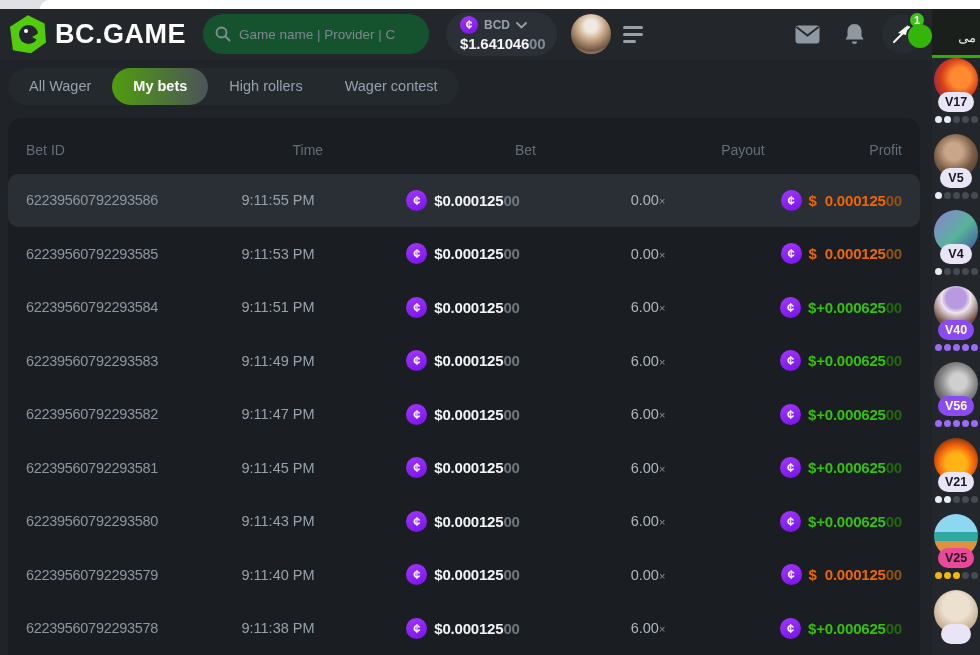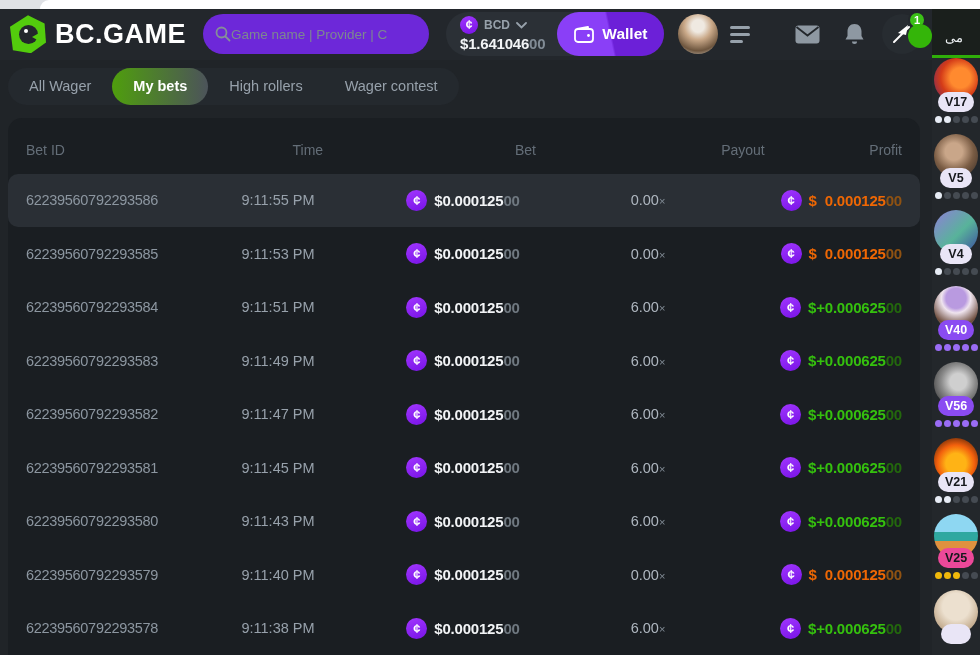--- a/index.html
+++ b/index.html
@@ -16,21 +16,21 @@
 
   
   .header { height:63px; background:#23272c; display:flex; align-items:center; padding:0 10px; position:relative; }
   .logo { display:flex; align-items:center; gap:9px; }
   .logo-mark { width:36px; height:38px; background:#53cc0d; clip-path:polygon(50% 0,96% 22%,100% 72%,58% 100%,8% 92%,0 30%); position:relative; }
   .logo-mark .pac { position:absolute; left:9px; top:10px; width:19px; height:19px; border-radius:50%; background:#23272c; }
   .logo-mark .pac::before { content:""; position:absolute; right:-3px; top:7px; width:0; height:0; border-top:5px solid transparent; border-bottom:5px solid transparent; border-right:9px solid #53cc0d; }
   .logo-mark .eye { position:absolute; left:5px; top:4px; width:4px; height:4px; border-radius:50%; background:#fff; }
   .logo-text { color:#fff; font-size:27px; font-weight:800; letter-spacing:.5px; }
 
-  .search { margin-left:17px; width:226px; height:40px; background:#6d28d9; border-radius:20px; display:flex; align-items:center; padding:0 12px; }
+  .search { margin-left:17px; width:226px; height:40px; background:#14532d; border-radius:20px; display:flex; align-items:center; padding:0 12px; gap:8px; }
   .search input { background:transparent; border:none; outline:none; color:#aeb6bf; font-size:13.5px; width:170px; font-family:"Liberation Sans",sans-serif; }
   .search input::placeholder { color:#7d8791; opacity:1; }
 
   .balance-wallet { margin-left:17px; height:44px; background:#2b3036; border-radius:22px; display:flex; align-items:center; }
   .balance { padding:0 12px 0 14px; display:flex; flex-direction:column; gap:1px; cursor:pointer; }
   .balance-top { display:flex; align-items:center; gap:6px; }
   .coin { width:18px; height:18px; border-radius:50%; background:linear-gradient(160deg,#a136ff,#7813e6); color:#fff; font-size:12px; font-weight:700; display:flex; align-items:center; justify-content:center; }
   .cur-code { color:#97a1ab; font-size:12px; font-weight:700; }
   .balance-amt { font-size:15px; font-weight:700; color:#f2f4f6; letter-spacing:-.2px; }
   .balance-amt .dim { color:#818b95; }
@@ -78,21 +78,21 @@
   .payout .x { color:#828c96; font-size:11px; }
   .profit-amt { font-size:15px; font-weight:700; letter-spacing:-.2px; display:flex; align-items:baseline; }
   .trow.win  .profit-amt { color:#35c10e; }
   .trow.win  .profit-amt .dim { color:#23680d; }
   .trow.loss .profit-amt { color:#ee6704; }
   .trow.loss .profit-amt .dim { color:#8f5212; }
   .trow.loss .profit-prefix { margin-right:8px; }
 
   
   .rail { width:48px; background:#23272b; display:flex; flex-direction:column; }
-  .rail-top { height:63px; background:#1a1f1c; border-bottom:3px solid #2fae09; position:relative; display:flex; align-items:flex-end; justify-content:center; padding:0 4px 10px 0; }
+  .rail-top { height:63px; background:#1a1f1c; border-bottom:3px solid #2fae09; position:relative; display:flex; align-items:flex-end; justify-content:flex-end; padding:0 4px 10px 0; }
   .rail-top .arabic { color:#eef1f4; font-size:13px; }
   .rail-list { display:flex; flex-direction:column; align-items:center; }
   .rail-item { display:flex; flex-direction:column; align-items:center; margin-bottom:11px; cursor:pointer; }
   .rail-avatar { width:44px; height:44px; border-radius:50%; flex:none; }
   .rail-badge { margin-top:-10px; min-width:32px; height:20px; border-radius:10px; padding:0 7px; display:flex; align-items:center; justify-content:center; font-size:12.5px; font-weight:700; z-index:2; }
   .badge-light { background:#e9e5f6; color:#16181c; }
   .badge-purple { background:#8a4bf2; color:#fff; }
   .badge-gold { background:#ec4899; color:#16181c; }
   .rail-dots { display:flex; gap:2px; margin-top:4px; }
   .dot { width:7px; height:7px; border-radius:50%; background:#454b52; }
@@ -141,28 +141,20 @@
           <div class="balance">
             <div class="balance-top">
               <div class="coin">¢</div>
               <span class="cur-code">BCD</span>
               <svg width="11" height="7" viewBox="0 0 11 7">
                 <path d="M1 1 L5.5 5.5 L10 1" fill="none" stroke="#97a1ab" stroke-width="1.8" stroke-linecap="round"></path>
               </svg>
             </div>
             <div class="balance-amt"><span>$1.641046</span><span class="dim">00</span></div>
           </div>
-          <button class="wallet-btn">
-            <svg width="20" height="17" viewBox="0 0 20 17">
-              <rect x="1" y="3" width="18" height="13" rx="3" fill="none" stroke="#fff" stroke-width="1.8"></rect>
-              <path d="M3 3 L14 1 L14 3" fill="none" stroke="#fff" stroke-width="1.8" stroke-linejoin="round"></path>
-              <circle cx="14.5" cy="9.5" r="1.4" fill="#fff"></circle>
-            </svg>
-            <span>Wallet</span>
-          </button>
         </div>
 
         <div class="user-avatar"></div>
         <div class="menu-lines">
             <i></i>
             <i></i>
             <i></i>
           </div>
 
         <div class="hdr-icons">

